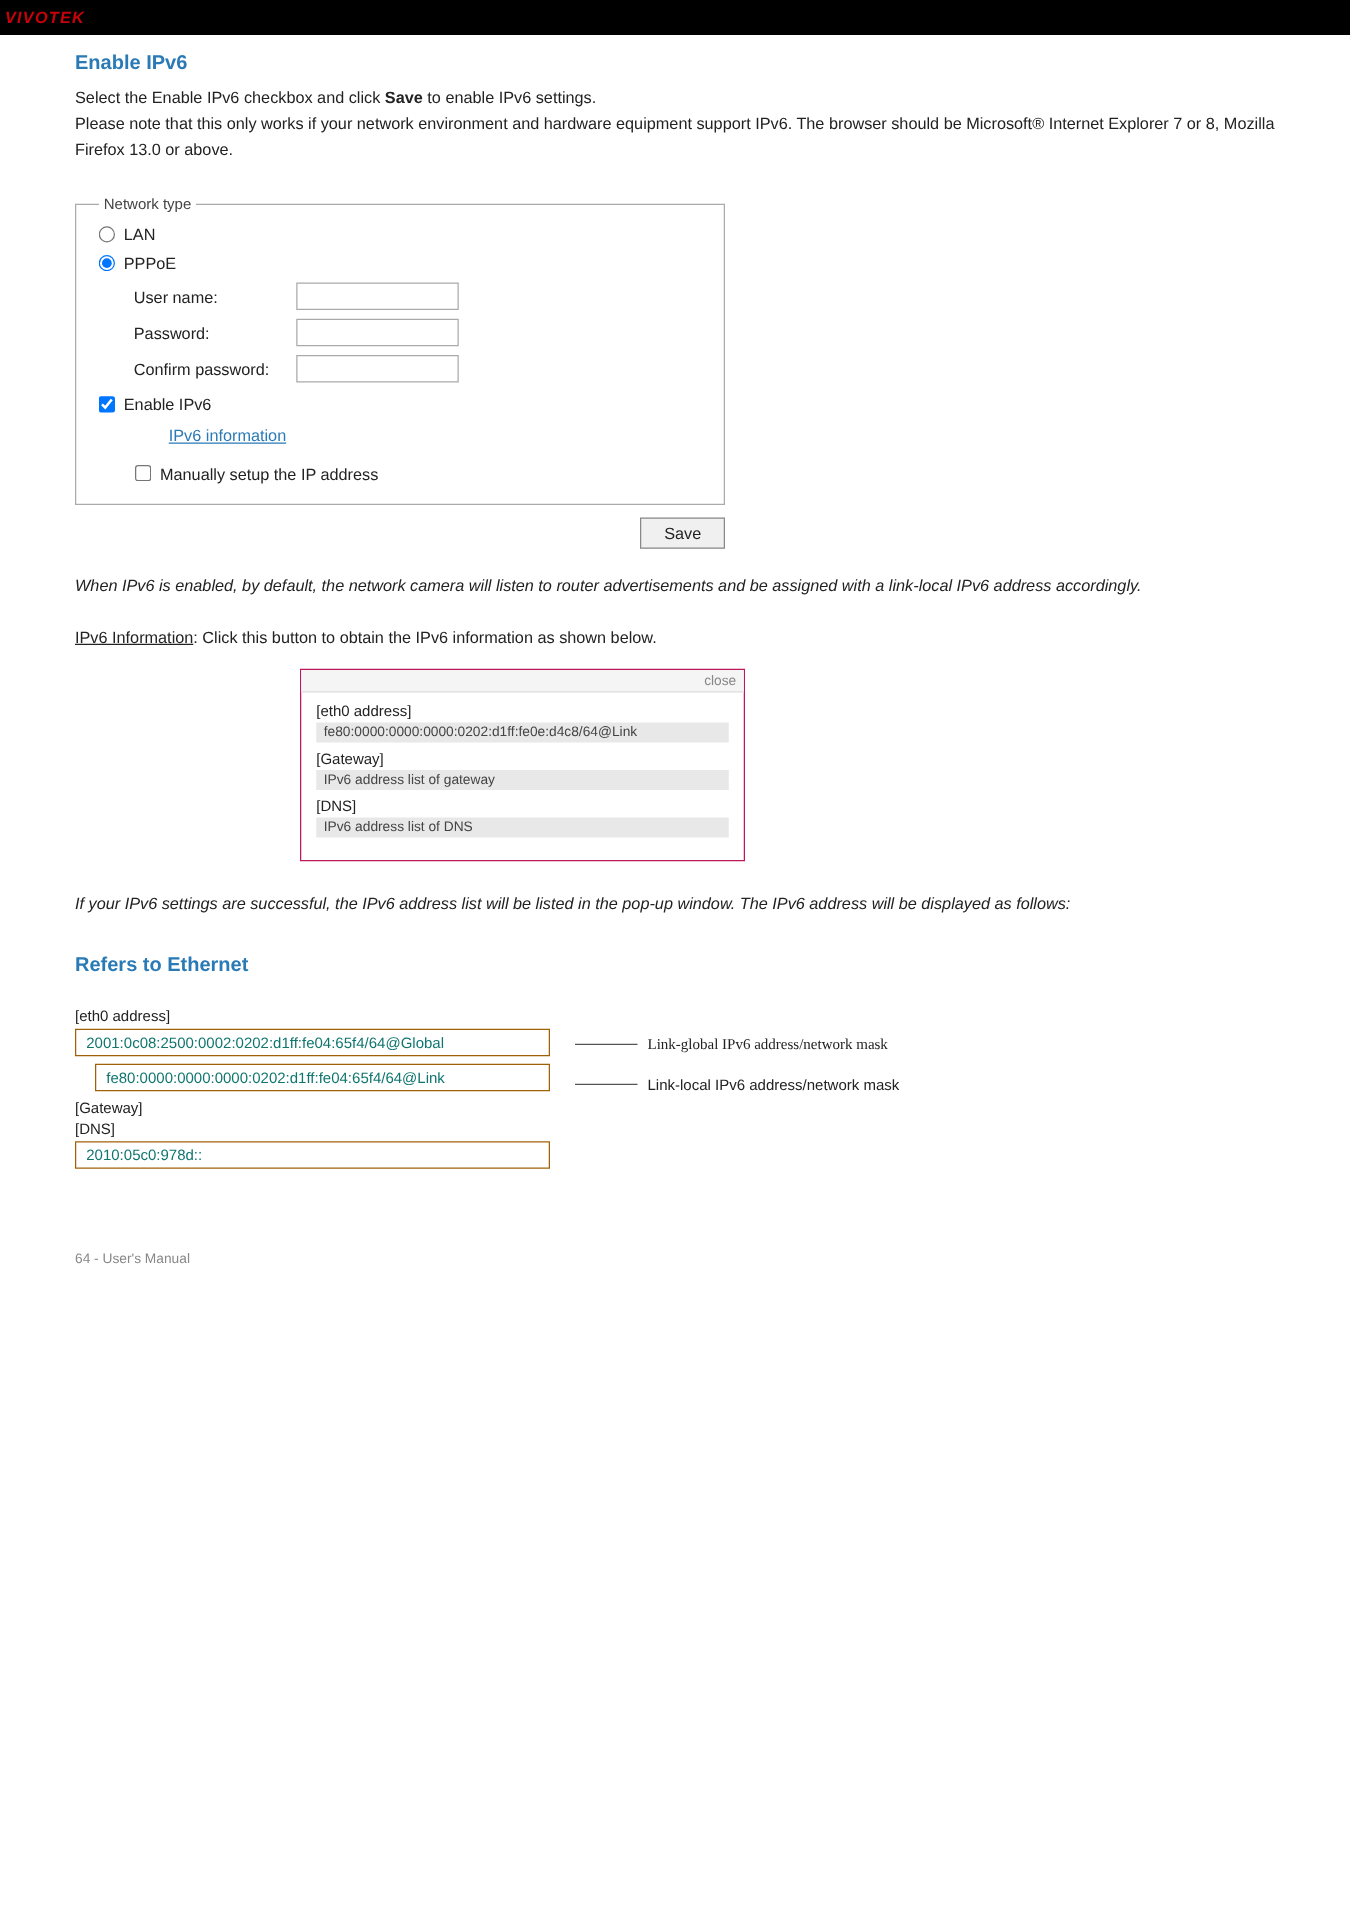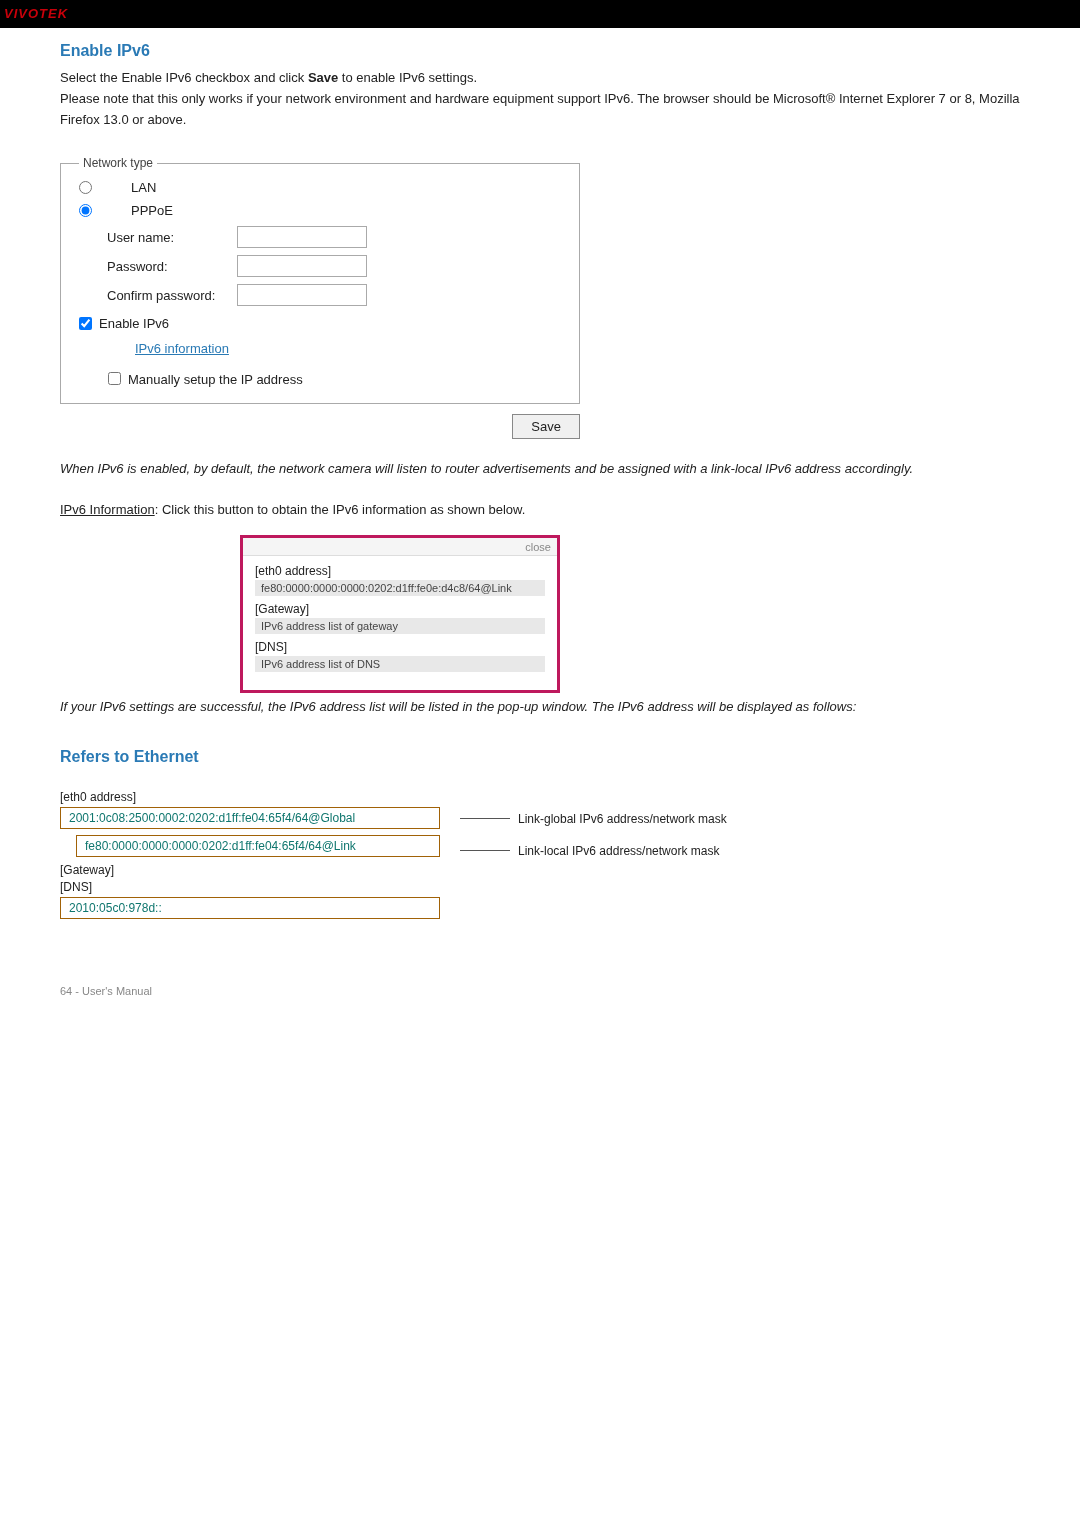--- a/index.html
+++ b/index.html
@@ -39,21 +39,20 @@
       color: #222;
     }
     .intro-text strong {
       font-weight: bold;
     }
     .radio-row {
       display: flex;
       align-items: center;
       margin-bottom: 8px;
       font-size: 13px;
-      gap: 32px;
     }
     .radio-row input[type="radio"] {
       margin-right: 7px;
     }
     .form-row {
       display: flex;
       align-items: center;
       margin-bottom: 7px;
       margin-left: 28px;
       font-size: 13px;
@@ -124,24 +123,24 @@
       line-height: 1.6;
       margin-bottom: 14px;
       color: #222;
     }
     .ref-text .ref-link {
       color: #222;
       text-decoration: underline;
     }
     
     .ipv6-popup {
-      border: 3px solid #be185d;
-      width: 320px;
+      border: 1px solid #be185d;
+      width: 356px;
       margin-left: 180px;
-      margin-bottom: 4px;
+      margin-bottom: 24px;
       background: #fff;
       font-size: 12px;
     }
     .ipv6-popup .popup-close-row {
       display: flex;
       justify-content: flex-end;
       padding: 3px 6px 2px 6px;
       background: #f5f5f5;
       border-bottom: 1px solid #ddd;
     }
@@ -320,21 +319,21 @@
       </div>
       <div style="position:relative;margin-left:16px;">
         <span class="eth-value">fe80:0000:0000:0000:0202:d1ff:fe04:65f4/64@Link</span>
       </div>
       <div class="eth-label" style="margin-top:4px;">[Gateway]</div>
       <div class="eth-label">[DNS]</div>
       <span class="eth-value">2010:05c0:978d::</span>
     </div>
 
     <div style="margin-left:20px; display:flex; flex-direction:column; padding-top:22px;">
-      <div class="eth-annotation" style="margin-bottom:18px;">
+      <div class="eth-annotation" style="margin-bottom:18px;font-family:Liberation Serif, serif;">
         <div class="arrow-line" style="display:inline-block;width:50px;height:1px;background:#555;margin-right:8px;vertical-align:middle;"></div>
         <span>Link-global IPv6 address/network mask</span>
       </div>
       <div class="eth-annotation">
         <div class="arrow-line" style="display:inline-block;width:50px;height:1px;background:#555;margin-right:8px;vertical-align:middle;"></div>
         <span>Link-local IPv6 address/network mask</span>
       </div>
     </div>
   </div>
 

